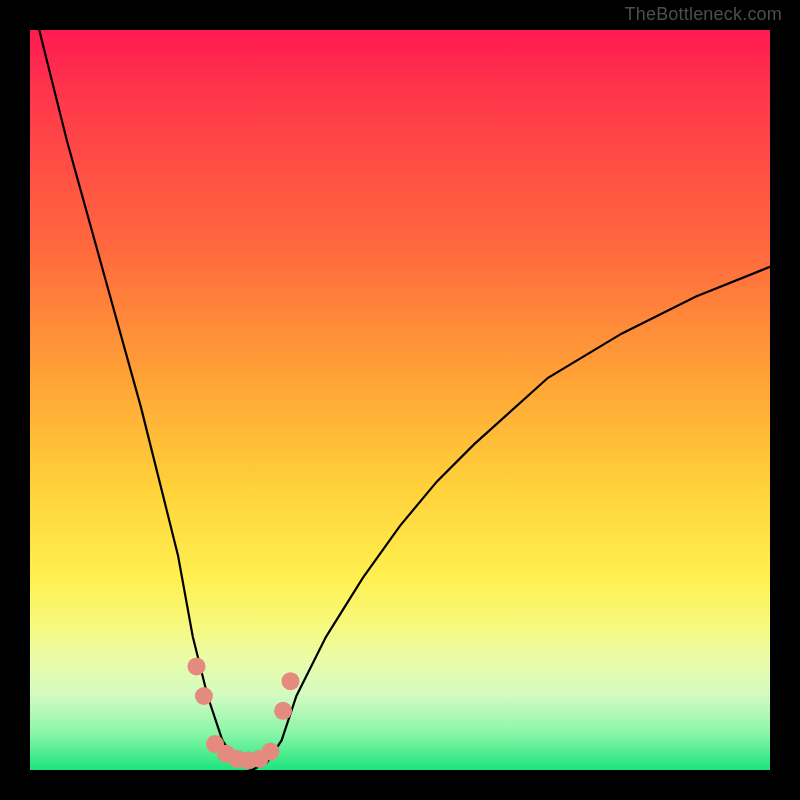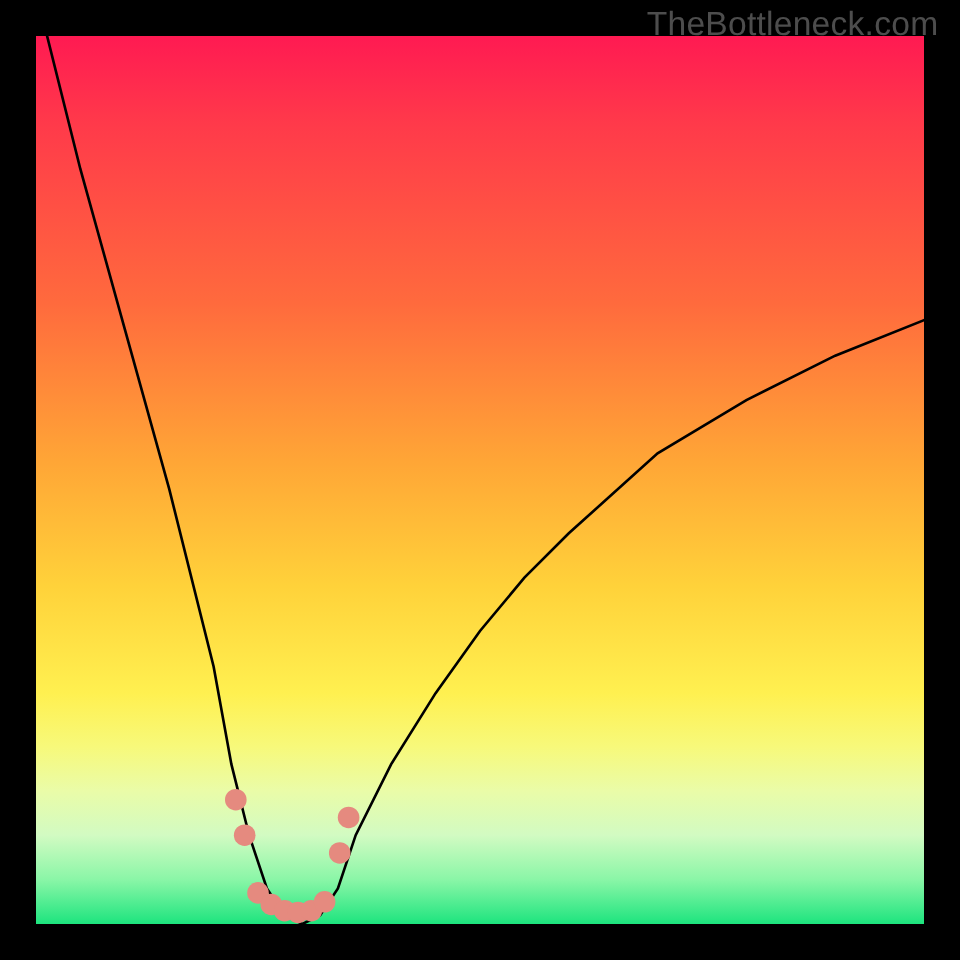--- a/index.html
+++ b/index.html
@@ -51,21 +51,21 @@
     inset: 0;
     width: 100%;
     height: 100%;
     overflow: visible;
     pointer-events: none;
   }
   .watermark {
     position: absolute;
     top: 4px;
     right: 18px;
-    font-size: 28px;
+    font-size: 18px;
     font-weight: 500;
     color: #4d4d4d;
     letter-spacing: 0.2px;
   }
 </style>
 </head>
 <body>
 
 <div class="frame">
   <div class="plot-area">

